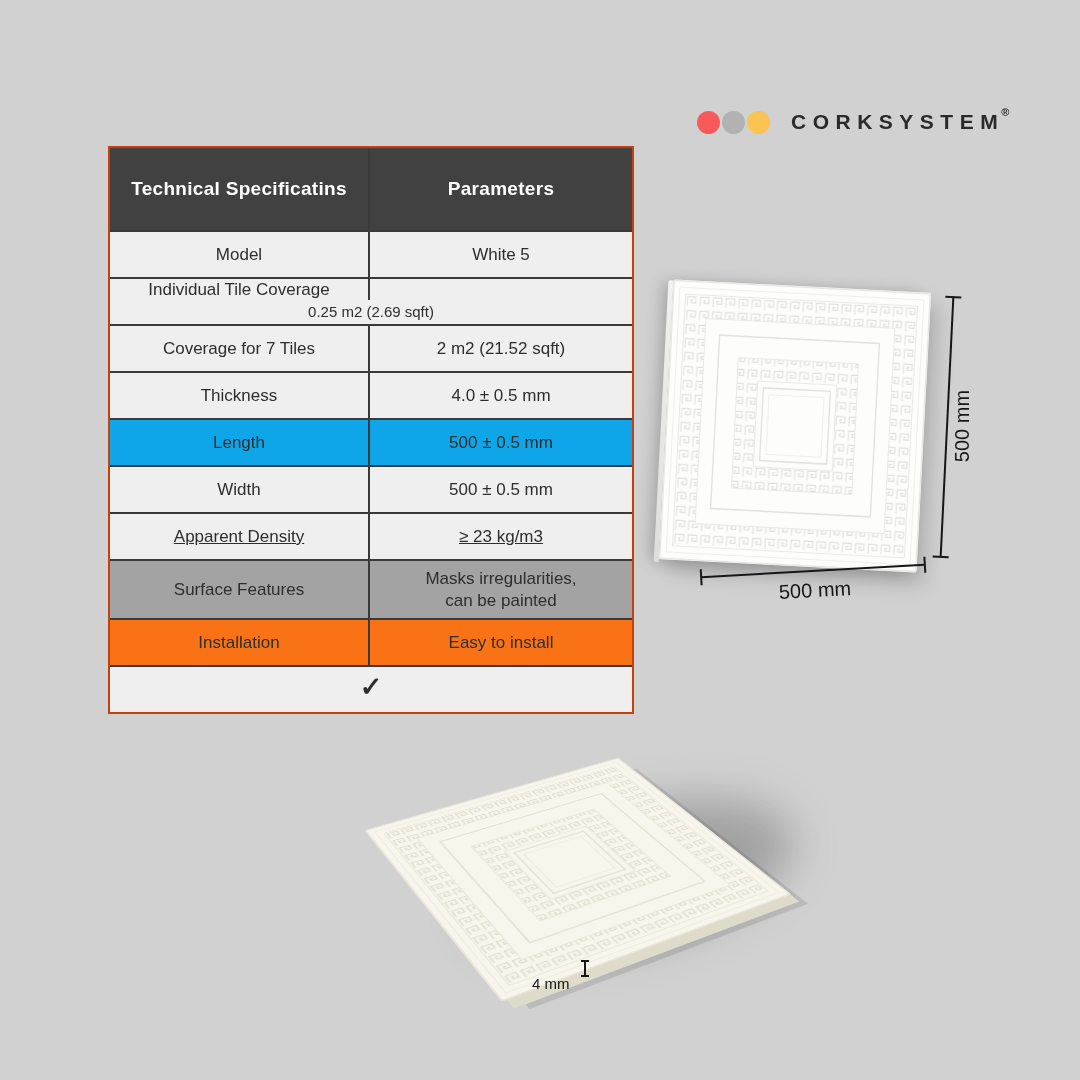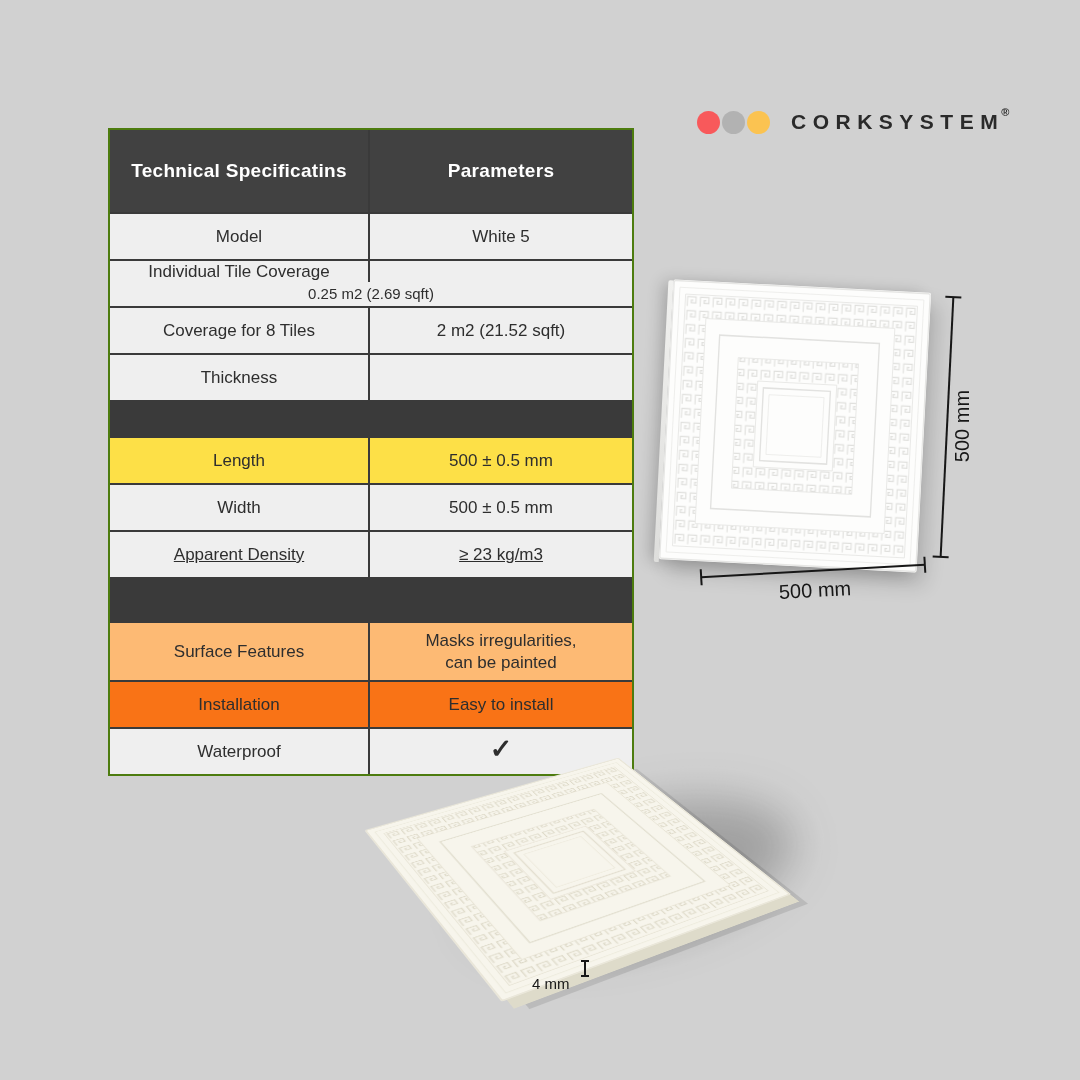--- a/index.html
+++ b/index.html
@@ -4,22 +4,22 @@
 <style>
   html,body { margin:0; padding:0; }
   body {
     width:1080px; height:1080px; overflow:hidden;
     font-family:"Liberation Sans", sans-serif;
   }
   .canvas { position:absolute; top:0; left:0; width:1080px; height:1080px; background:#d1d1d1; }
 
   
   .spec-table {
-    position:absolute; left:108px; top:128px; width:522px;
-    border:2px solid #4d7c0f; background:#3a3a3a;
+    position:absolute; left:108px; top:146px; width:522px;
+    border:2px solid #c2410c; background:#3a3a3a;
   }
   .thead { display:flex; height:82px; background:#414141; color:#ffffff; }
   .th {
     display:flex; align-items:center; justify-content:center;
     font-weight:bold; font-size:19px; letter-spacing:0.3px;
   }
   .cell-l { width:258px; border-right:2px solid #3a3a3a; }
   .cell-r { flex:1; }
   .trow { display:flex; height:45px; background:#efefef; border-top:2px solid #3a3a3a; color:#2e2e2e; }
   .trow.tall { height:57px; }
@@ -96,49 +96,49 @@
 
     <div class="trow" style="background: rgb(239, 239, 239);">
       <div class="lbl">Model</div>
       <div class="val">White 5</div>
     </div>
     <div class="trow" style="background: rgb(239, 239, 239); flex-direction: column;">
       <div class="lbl">Individual Tile Coverage</div>
       <div class="val small">0.25 m2 (2.69 sqft)</div>
     </div>
     <div class="trow" style="background: rgb(239, 239, 239);">
-      <div class="lbl">Coverage for 8 Tiles</div>
+      <div class="lbl">Coverage for 7 Tiles</div>
       <div class="val">2 m2 (21.52 sqft)</div>
     </div>
     <div class="trow" style="background: rgb(239, 239, 239);">
       <div class="lbl">Thickness</div>
+      <div class="val">4.0 ± 0.5 mm</div>
     </div>
-    <div class="trow" style="background: #fde047; margin-top: 36px;">
+    <div class="trow" style="background: #0ea5e9;">
       <div class="lbl">Length</div>
       <div class="val">500 ± 0.5 mm</div>
     </div>
     <div class="trow" style="background: rgb(239, 239, 239);">
       <div class="lbl">Width</div>
       <div class="val">500 ± 0.5 mm</div>
     </div>
     <div class="trow" style="background: rgb(239, 239, 239); text-decoration: underline;">
       <div class="lbl">Apparent Density</div>
       <div class="val">≥ 23 kg/m3</div>
     </div>
-    <div class="trow tall" style="background: #fdba74; margin-top: 44px;">
+    <div class="trow tall" style="background: #a3a3a3;">
       <div class="lbl">Surface Features</div>
       <div class="val">Masks irregularities,
 can be painted</div>
     </div>
     <div class="trow" style="background: #f97316;">
       <div class="lbl">Installation</div>
       <div class="val">Easy to install</div>
     </div>
     <div class="trow" style="background: rgb(239, 239, 239);">
-      <div class="lbl">Waterproof</div>
       <div class="val check">✓</div>
     </div>
   </div>
 
   <div class="logo">
     <span class="dot" style="background: rgb(248, 89, 91);"></span>
     <span class="dot" style="background: rgb(178, 178, 178);"></span>
     <span class="dot" style="background: rgb(251, 195, 81);"></span>
     <span class="logo-text">CORKSYSTEM</span>
     <span class="reg">®</span>

